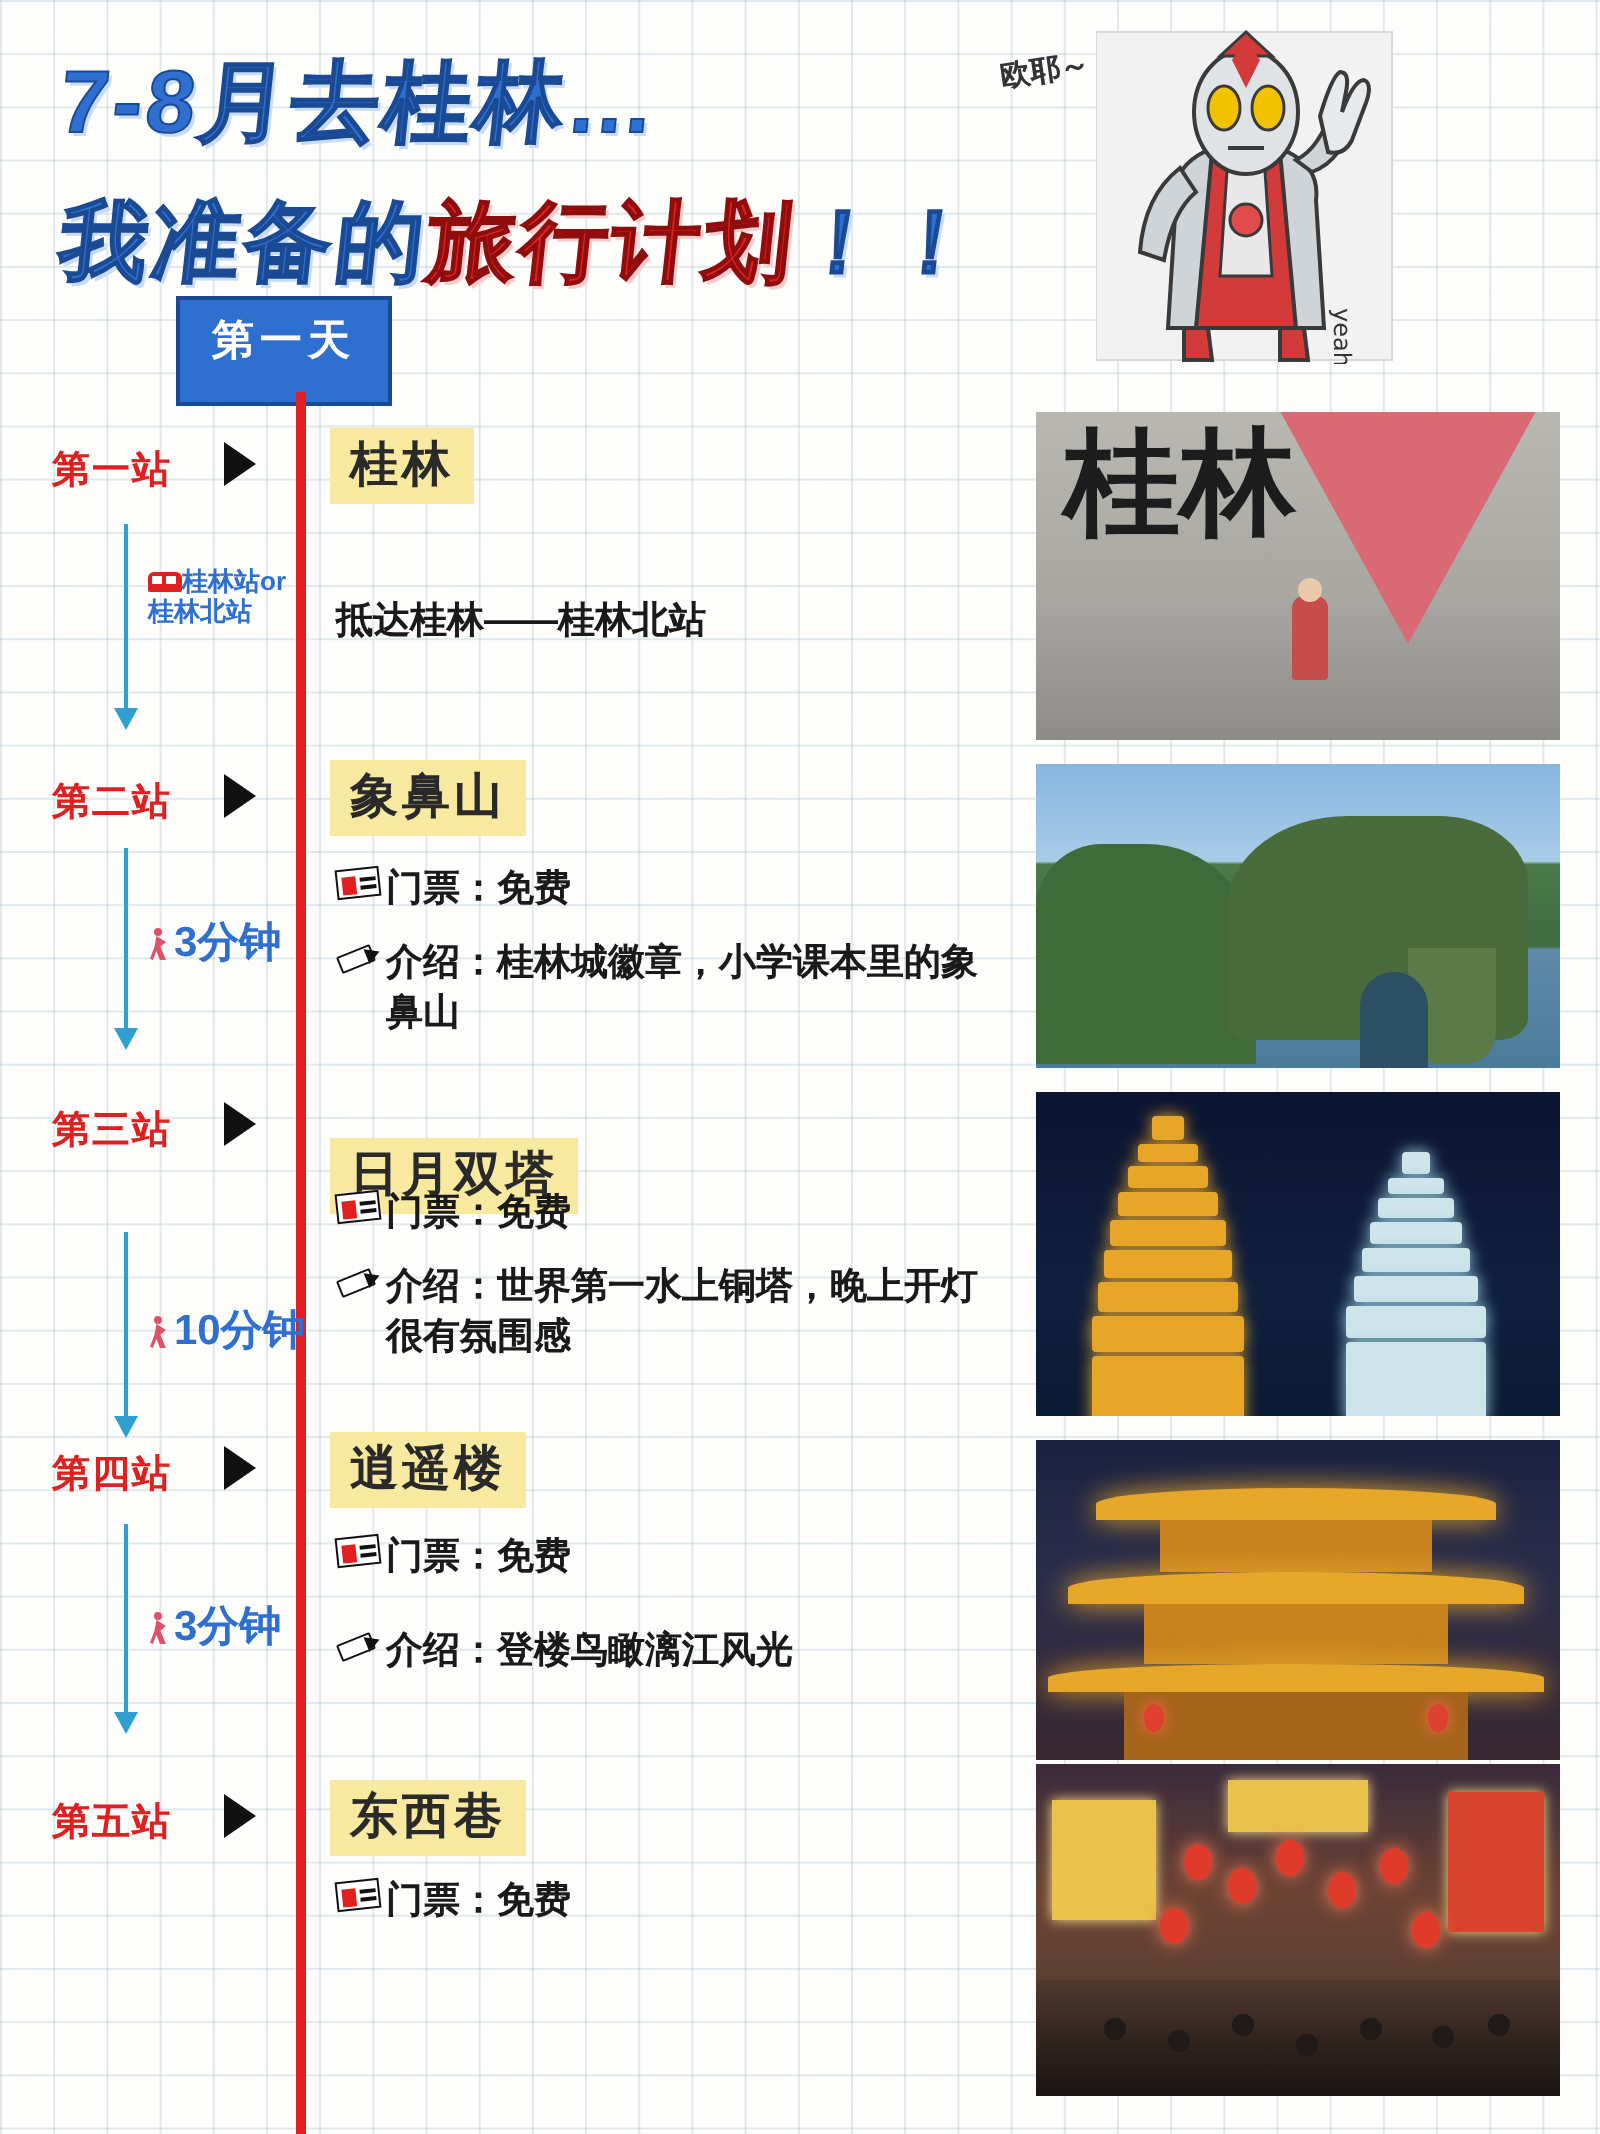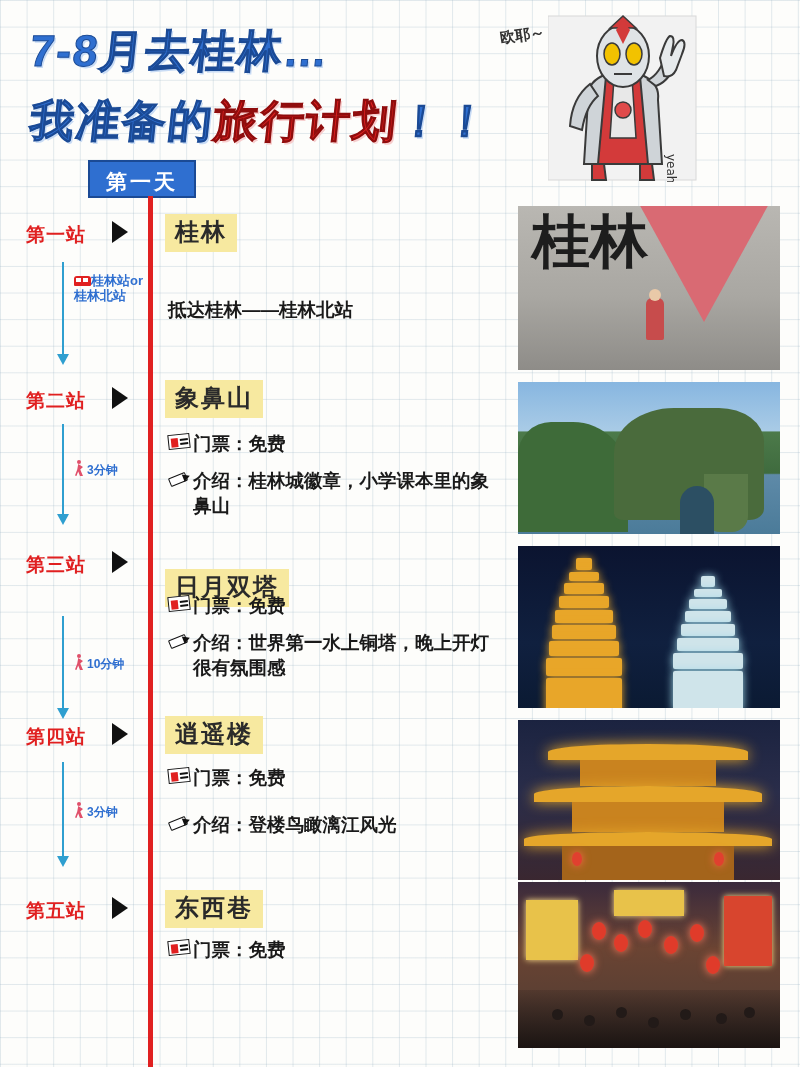--- a/index.html
+++ b/index.html
@@ -71,26 +71,26 @@
     font-size: 15px;
     color: #333;
     font-weight: bold;
     transform: rotate(-8deg);
   }
   .hero-svg { position: absolute; left: 18px; top: 6px; }
 
   
   .day-banner {
     position: absolute;
-    left: 88px; top: 160px;
+    left: 88px; top: 148px;
     background: #2f6fd0;
     color: #fff;
     font-size: 21px;
     font-weight: bold;
-    padding: 6px 16px 0 16px;
+    padding: 6px 16px 17px 16px;
     letter-spacing: 3px;
     border: 2px solid #1b4a95;
   }
 
   
   .timeline-line {
     position: absolute;
     left: 148px; top: 196px;
     width: 5px; height: 871px;
     background: #e02020;
@@ -217,21 +217,21 @@
     position: absolute;
     left: -5px;
     width: 0; height: 0;
     border-left: 6px solid transparent;
     border-right: 6px solid transparent;
     border-top: 11px solid #2f9fd0;
   }
   .conn-text {
     position: absolute;
     left: 12px;
-    font-size: 12px;
+    font-size: 21px;
     font-weight: bold;
     color: #2f6fd0;
     white-space: nowrap;
     line-height: 1.15;
   }
   .conn-text.small { font-size: 13px; }
   .bus-icon {
     display: inline-block;
     width: 17px; height: 10px;
     background: #e02020;
@@ -452,21 +452,21 @@
 <div class="stop" style="top:0">
   <div class="stop-label" style="top:222px">第一站</div>
   <div class="stop-arrow" style="top:221px"></div>
   <div class="stop-title" style="top:214px">桂林</div>
   <div class="stop-body" style="top:298px">抵达桂林——桂林北站</div>
 </div>
 
 <div class="connector" style="top:262px; height:112px">
   <div class="conn-line" style="height:92px"></div>
   <div class="conn-head" style="top:92px"></div>
-  <div class="conn-text small" style="top:12px">
+  <div class="conn-text small" style="top:22px">
     <span class="bus-icon"></span><span>桂林站or</span><br>
     <span>桂林北站</span>
   </div>
 </div>
 
 <div class="stop" style="top:0">
   <div class="stop-label" style="top:388px">第二站</div>
   <div class="stop-arrow" style="top:387px"></div>
   <div class="stop-title" style="top:380px">象鼻山</div>
   <div class="stop-body" style="top:432px">

